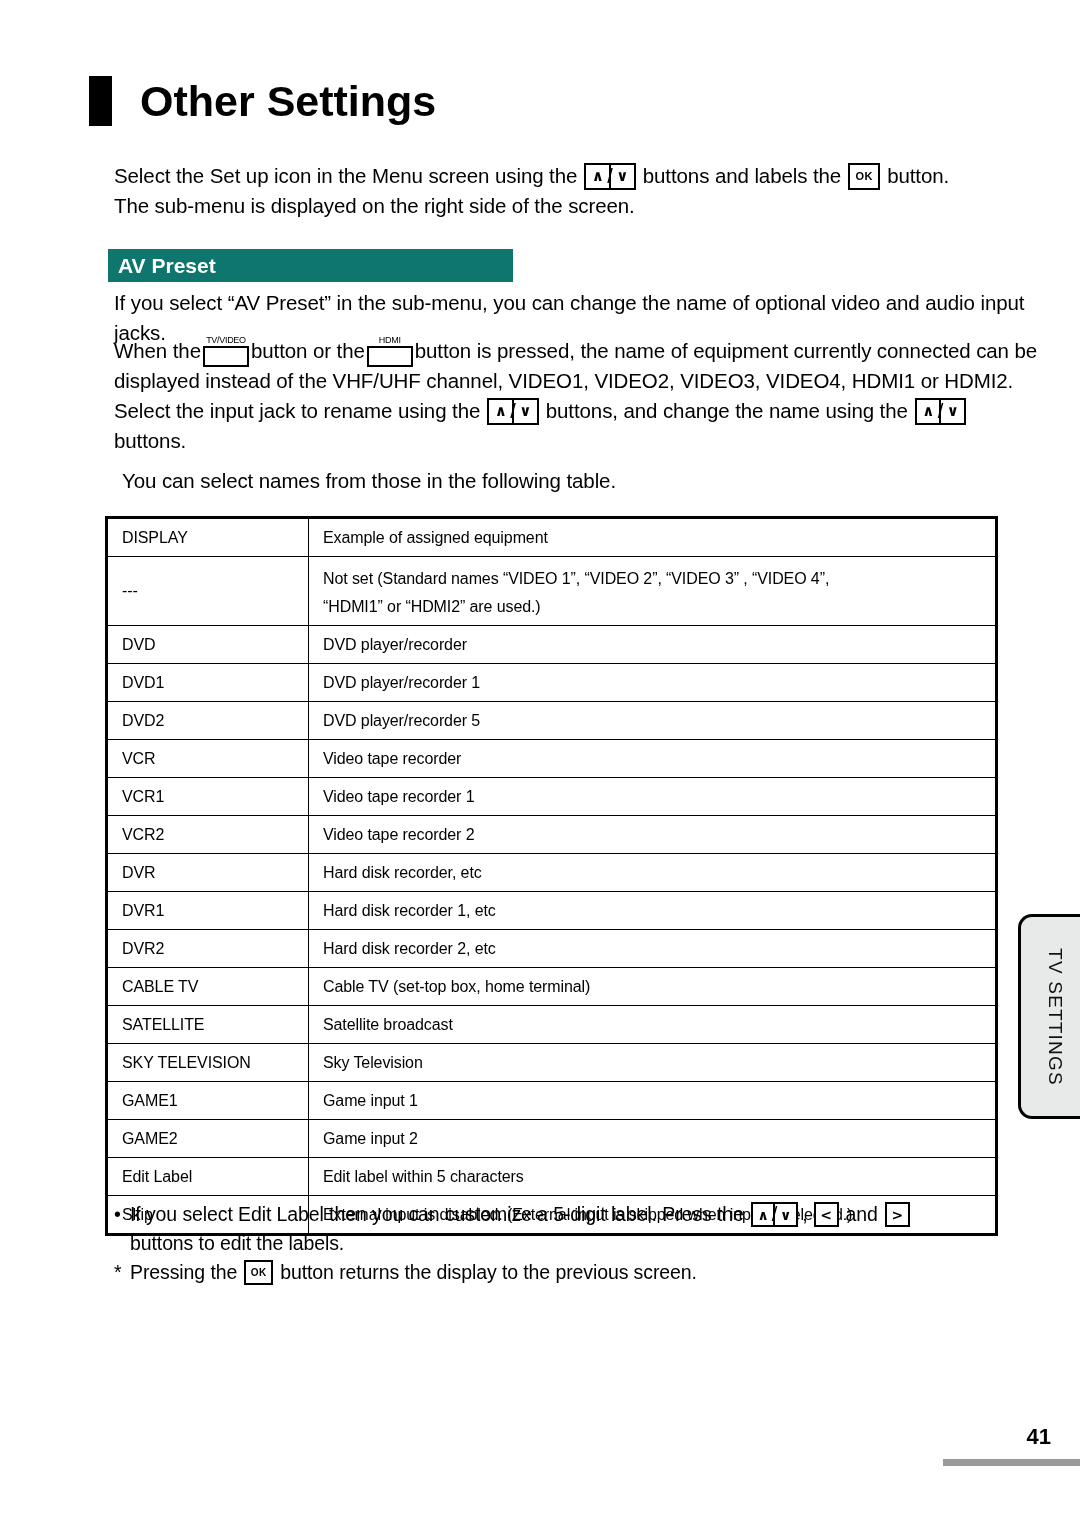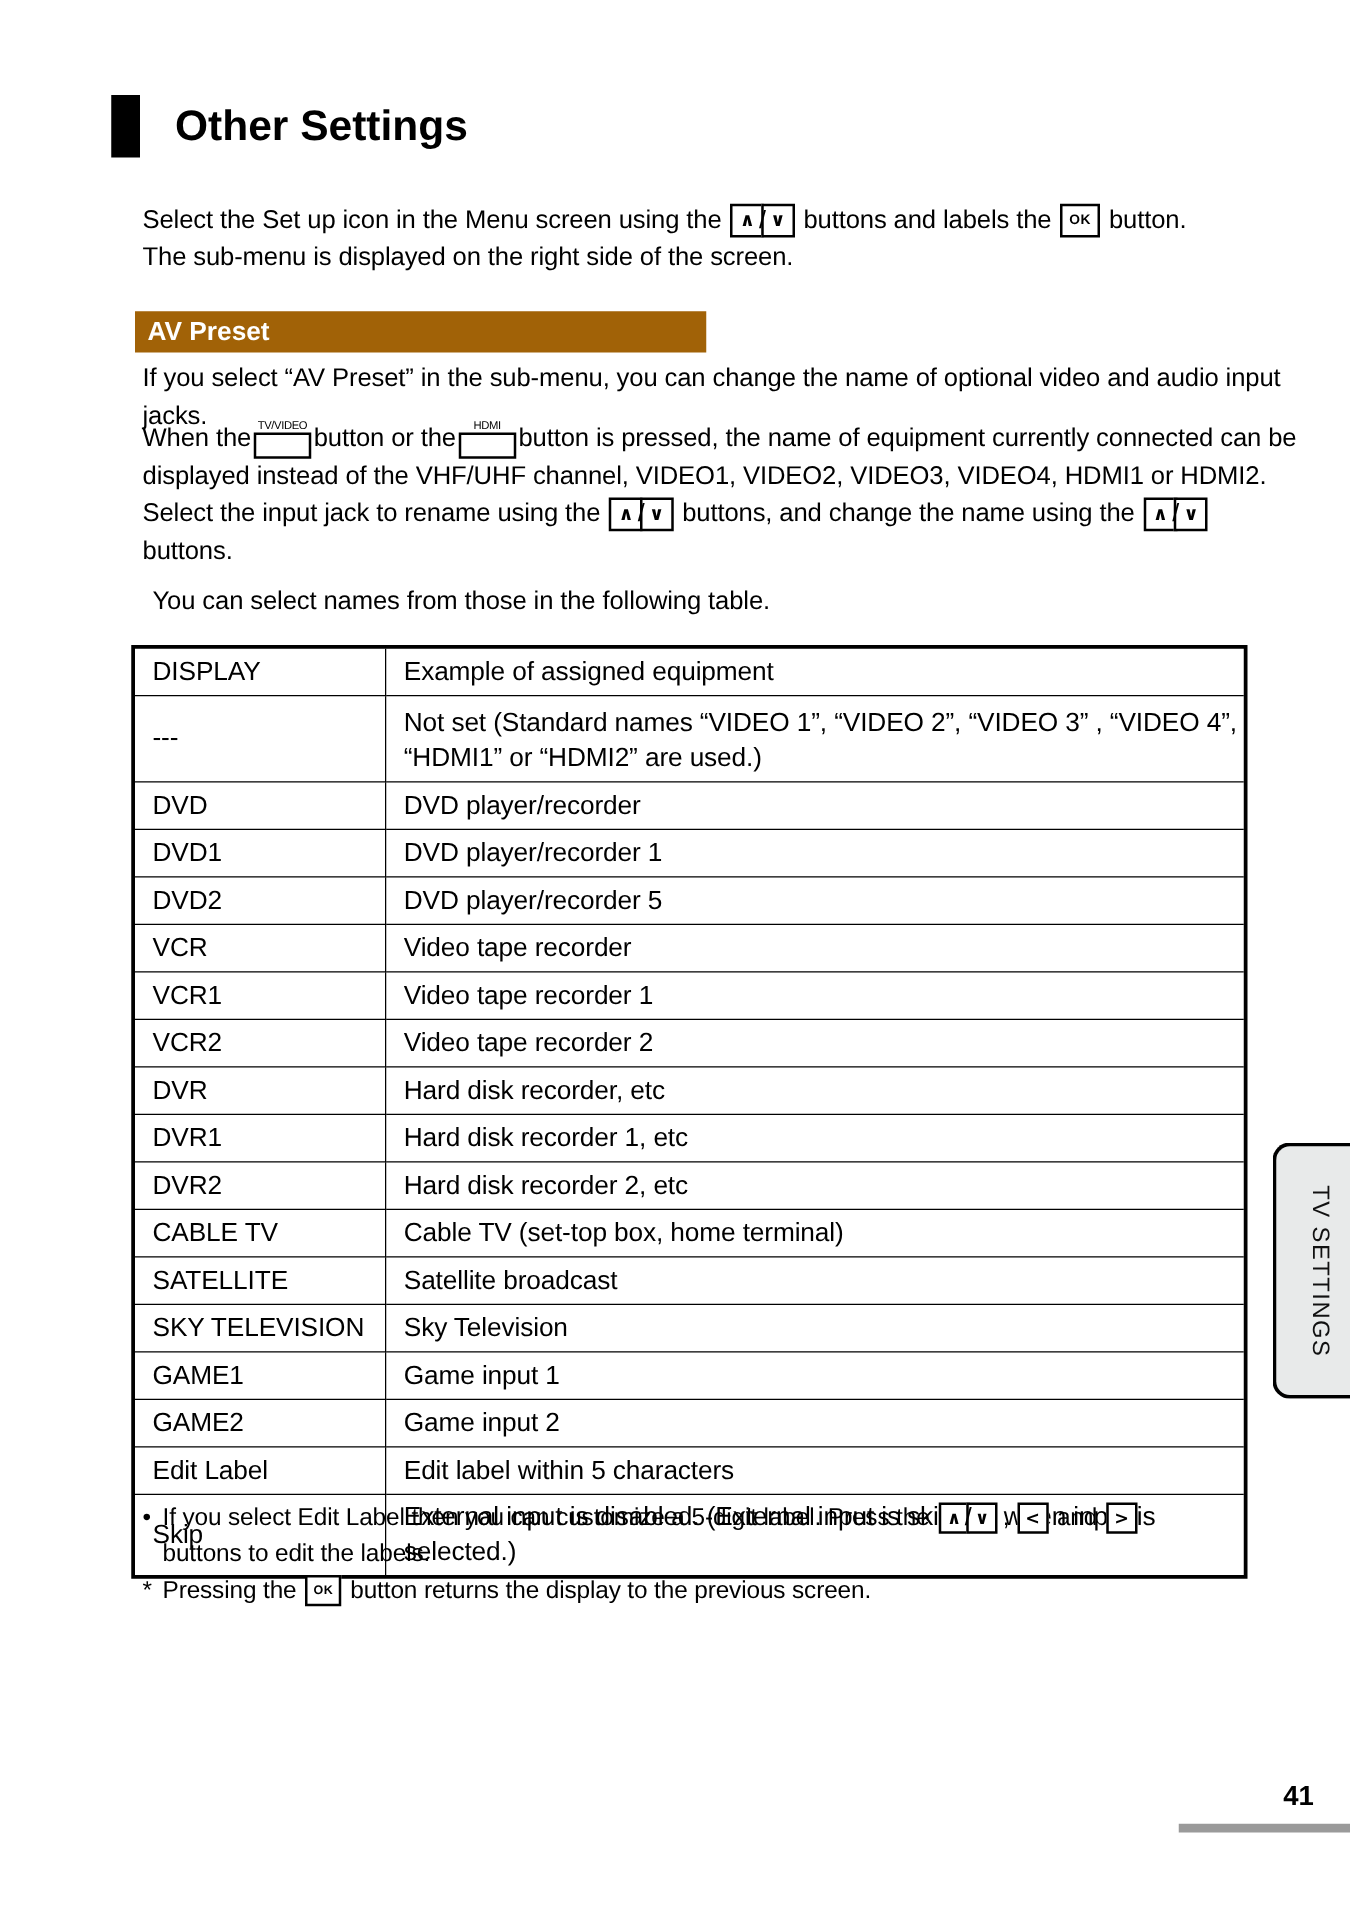--- a/index.html
+++ b/index.html
@@ -24,21 +24,21 @@
     display: flex;
     align-items: center;
   }
   .title-mark {
     width: 23px;
     height: 50px;
     background: #000000;
     margin-right: 28px;
   }
   .title-text {
-    font-size: 34px;
+    font-size: 43px;
     font-weight: bold;
     letter-spacing: 0px;
     line-height: 1;
   }
 
   
   .para {
     position: absolute;
     font-size: 20.5px;
     line-height: 30px;
@@ -122,23 +122,23 @@
     border: 2.5px solid #000;
     background: #fff;
     box-sizing: border-box;
   }
 
   
   .section-bar {
     position: absolute;
     left: 108px;
     top: 249px;
-    width: 457px;
+    width: 405px;
     height: 33px;
-    background: #a16207;
+    background: #0f766e;
     display: flex;
     align-items: center;
   }
   .section-bar .label {
     color: #ffffff;
     font-size: 21px;
     font-weight: bold;
     margin-left: 10px;
     letter-spacing: 0px;
   }
@@ -153,21 +153,21 @@
     box-sizing: border-box;
     background: #fff;
   }
   table.avtable {
     border-collapse: collapse;
     width: 100%;
     table-layout: fixed;
   }
   table.avtable td {
     border: 1px solid #000;
-    font-size: 21px;
+    font-size: 16px;
     padding: 4px 0 4px 14px;
     vertical-align: middle;
     letter-spacing: -0.1px;
     line-height: 28px;
     height: 29px;
   }
   table.avtable td.c1 { width: 186px; }
   table.avtable tr:first-child td { border-top: none; }
   table.avtable tr:last-child td { border-bottom: none; }
   table.avtable td.c1 { border-left: none; }

